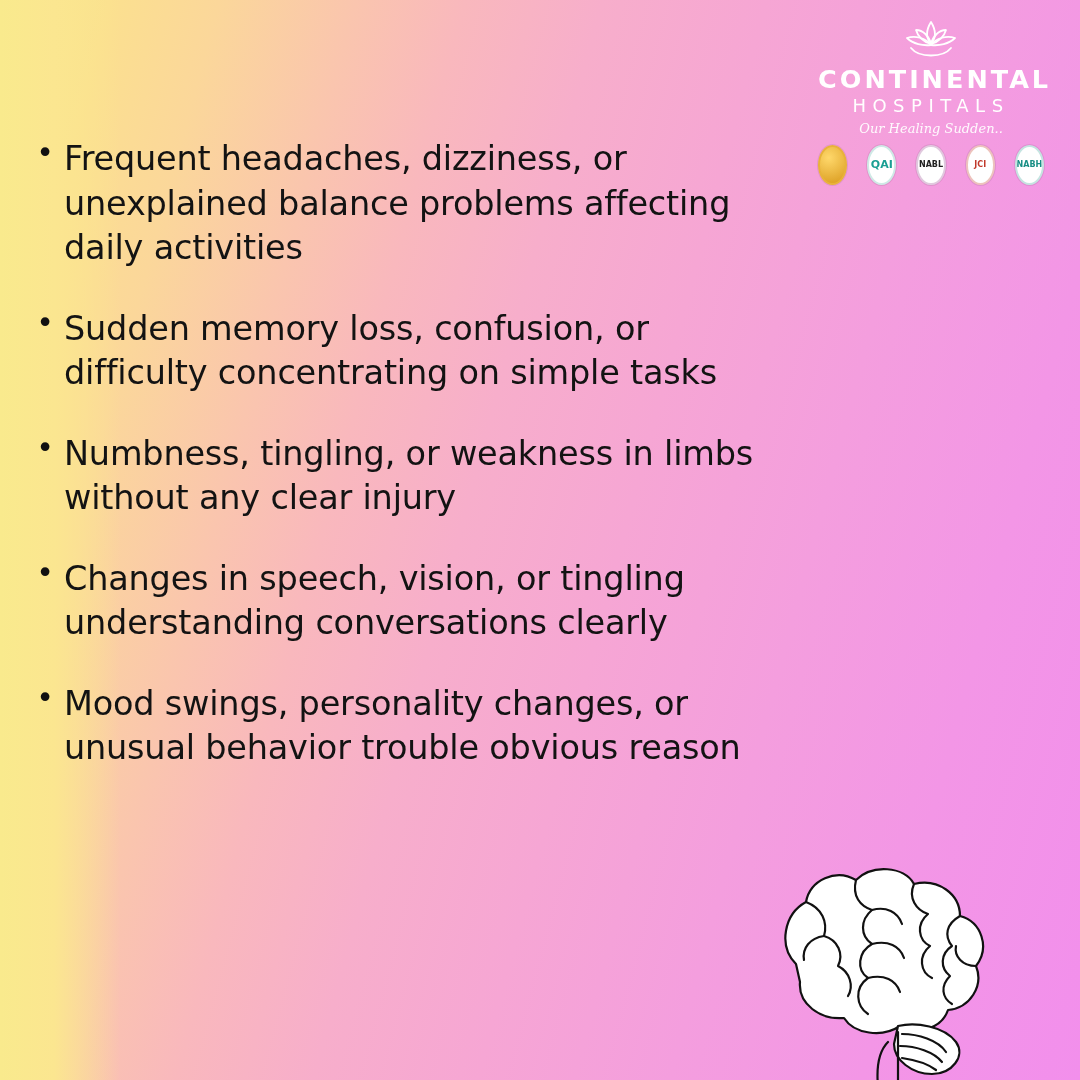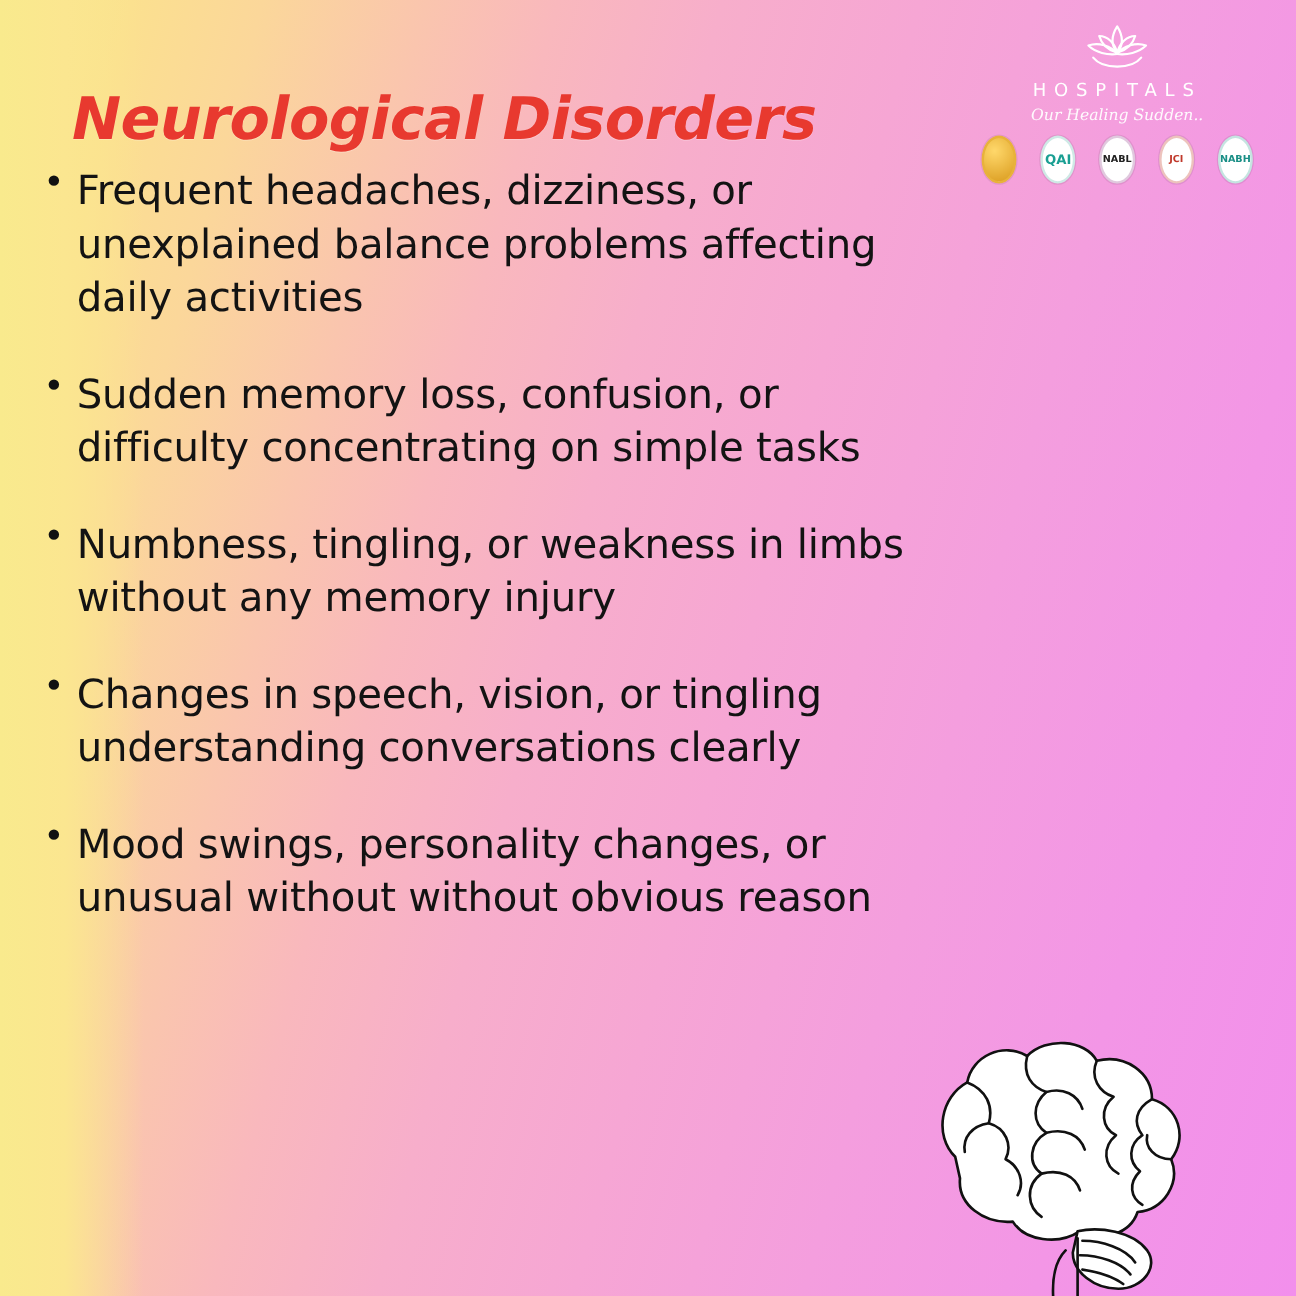--- a/index.html
+++ b/index.html
@@ -69,21 +69,21 @@
     height: 46px;
   }
   .logo-name {
     font-size: 25.5px;
     font-weight: 700;
     letter-spacing: 3px;
     line-height: 1.05;
     color: #ffffff;
   }
   .logo-sub {
-    font-size: 15px;
+    font-size: 18px;
     font-weight: 500;
     letter-spacing: 6.5px;
     color: #ffffff;
     margin-top: 2px;
   }
   .logo-tag {
     font-size: 13px;
     font-style: italic;
     color: #ffffff;
     margin-top: 5px;
@@ -155,33 +155,33 @@
     width: 290px;
     height: 250px;
     pointer-events: none;
   }
 </style>
 </head>
 <body>
 
 <div class="poster">
 
-  <h1 class="title">Neurological Disorders</h1>
 
   <div class="logo-block">
     <svg class="logo-mark" viewBox="0 0 64 46">
       <g fill="none" stroke="#ffffff" stroke-width="1.8" stroke-linecap="round" stroke-linejoin="round">
         <path d="M32 4 C27 12 27 20 32 26 C37 20 37 12 32 4 Z"></path>
         <path d="M32 26 C25 24 19 19 17 12 C24 12 30 18 32 26 Z"></path>
         <path d="M32 26 C39 24 45 19 47 12 C40 12 34 18 32 26 Z"></path>
         <path d="M32 27 C24 28 14 26 8 20 C16 17 27 20 32 27 Z"></path>
         <path d="M32 27 C40 28 50 26 56 20 C48 17 37 20 32 27 Z"></path>
         <path d="M12 30 C20 40 44 40 52 30"></path>
       </g>
     </svg>
+    <div class="logo-name">CONTINENTAL</div>
     <div class="logo-sub">HOSPITALS</div>
     <div class="logo-tag">Our Healing Sudden..</div>
     <div class="badges">
       <div class="badge b1"></div>
       <div class="badge b2">QAI</div>
       <div class="badge b3">NABL</div>
       <div class="badge b4">JCI</div>
       <div class="badge b5">NABH</div>
     </div>
   </div>
@@ -190,29 +190,29 @@
     <div class="bullet">
       <span class="bullet-dot">•</span>
       <span class="bullet-text"> Frequent headaches, dizziness, or unexplained balance problems affecting daily activities</span>
     </div>
     <div class="bullet">
       <span class="bullet-dot">•</span>
       <span class="bullet-text">Sudden memory loss, confusion, or difficulty concentrating on simple tasks</span>
     </div>
     <div class="bullet">
       <span class="bullet-dot">•</span>
-      <span class="bullet-text">Numbness, tingling, or weakness in limbs without any memory injury</span>
+      <span class="bullet-text">Numbness, tingling, or weakness in limbs without any clear injury</span>
     </div>
     <div class="bullet">
       <span class="bullet-dot">•</span>
       <span class="bullet-text">Changes in speech, vision, or tingling understanding conversations clearly</span>
     </div>
     <div class="bullet">
       <span class="bullet-dot">•</span>
-      <span class="bullet-text">Mood swings, personality changes, or unusual without without obvious reason</span>
+      <span class="bullet-text">Mood swings, personality changes, or unusual behavior trouble obvious reason</span>
     </div>
   </div>
 
   <svg class="brain" viewBox="0 0 290 250">
     <g fill="#ffffff" stroke="#111111" stroke-width="2.2" stroke-linecap="round" stroke-linejoin="round">
       <path d="M48 128 C30 110 36 78 58 66 C62 44 88 32 108 44 C124 28 156 30 166 48 C190 42 212 58 212 80
                C234 86 242 112 228 130 C236 150 222 172 200 174 C194 192 170 200 152 190
                C134 202 106 198 96 182 C72 184 50 168 52 146 Z"></path>
       <path d="M108 44 C104 60 112 70 124 74 C112 84 112 100 124 108 C110 116 108 134 120 142
                C106 152 108 170 120 178" fill="none"></path>

